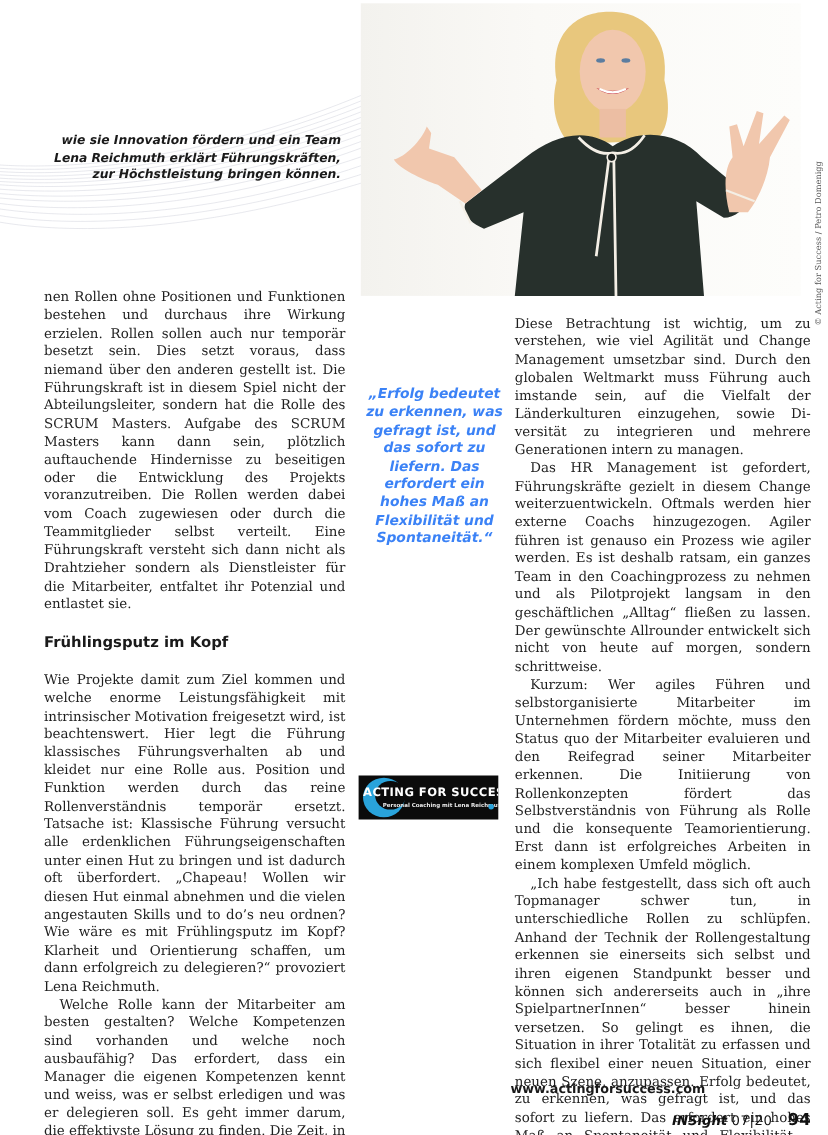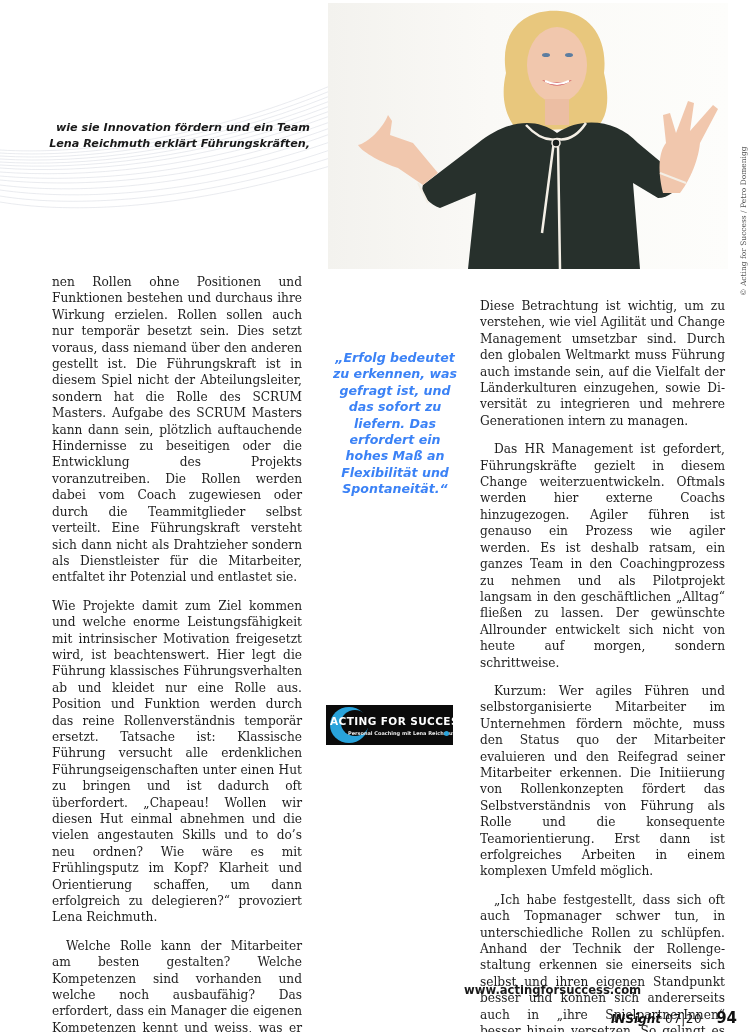--- a/index.html
+++ b/index.html
@@ -27,21 +27,21 @@
   .credit span {
     position: absolute; left: 0; top: 0;
     transform-origin: 0 0; transform: translate(3px, 196px) rotate(-90deg);
     white-space: nowrap; font-family: "DejaVu Serif", serif; font-size: 7.5px; color: #555;
   }
   .col {
     position: absolute; font-family: "DejaVu Serif", serif;
     font-size: 12.2px; line-height: 16.4px; text-align: justify; color: #1e1e1e;
     hyphens: manual;
   }
-  .col p { margin: 12px; }
+  .col p { margin: 0; }
   .col p.indent { text-indent: 14px; }
   .col-left { left: 40px; top: 262px; width: 274px; }
   .col-right { left: 468px; top: 286px; width: 269px; }
   .subhead {
     font-family: "DejaVu Sans", sans-serif; font-weight: bold; font-size: 13.5px;
     margin: 19px 0 17px 0 !important; text-align: left; color: #1a1a1a;
   }
   .pullquote {
     position: absolute; left: 330px; top: 350px; width: 130px;
     text-align: center; font-family: "DejaVu Sans", sans-serif;
@@ -105,20 +105,21 @@
     <path d="M0 105 C 70 114, 190 110, 330 62"></path>
     <path d="M0 110 C 70 120, 190 118, 330 70"></path>
     <path d="M0 116 C 60 126, 180 126, 330 78"></path>
     <path d="M0 122 C 60 132, 170 134, 330 86"></path>
   </g>
 </svg>
 
 <div class="caption">
   <div>wie sie Innovation fördern und ein Team</div>
   <div>Lena Reichmuth erklärt Führungskräften,</div>
+  <div>zur Höchstleistung bringen können.</div>
 </div>
 
 <div class="photo" role="img" aria-label="Lena Reichmuth, smiling, blonde, dark blouse with white piping and bow, both hands raised palms up">
   <svg width="400" height="266" viewBox="0 0 400 266">
 
     <path d="M178 70 C 170 20, 205 5, 232 8 C 262 10, 280 35, 276 70 C 282 95, 280 115, 268 125 L 190 128 C 178 115, 172 95, 178 70 Z" fill="#e8c77d"></path>
 
     <ellipse cx="229" cy="62" rx="30" ry="38" fill="#f1c7ad"></ellipse>
 
     <ellipse cx="218" cy="52" rx="4" ry="2" fill="#5c7da0"></ellipse>
@@ -143,20 +144,21 @@
     <path d="M332 170 L 358 180" stroke="#f4efe6" stroke-width="2"></path>
   </svg>
 </div>
 
 <div class="credit">
   <span>© Acting for Success / Petro Domenigg</span>
 </div>
 
 <div class="col col-left">
   <p>nen Rollen ohne Positionen und Funktionen bestehen und durchaus ihre Wirkung erzielen. Rollen sollen auch nur temporär besetzt sein. Dies setzt voraus, dass niemand über den ande­ren gestellt ist. Die Führungskraft ist in diesem Spiel nicht der Abteilungsleiter, sondern hat die Rolle des SCRUM Masters. Aufgabe des SCRUM Masters kann dann sein, plötzlich auftauchende Hindernisse zu beseitigen oder die Entwicklung des Projekts voranzutreiben. Die Rollen werden dabei vom Coach zugewiesen oder durch die Teammitglieder selbst verteilt. Eine Führungskraft versteht sich dann nicht als Drahtzieher sondern als Dienstleister für die Mitarbeiter, entfaltet ihr Potenzial und entlastet sie.</p>
+  <p class="subhead">Frühlingsputz im Kopf</p>
   <p>Wie Projekte damit zum Ziel kommen und wel­che enorme Leistungsfähigkeit mit intrinsischer Motivation freigesetzt wird, ist beachtenswert. Hier legt die Führung klassisches Führungsver­halten ab und kleidet nur eine Rolle aus. Position und Funktion werden durch das reine Rollenver­ständnis temporär ersetzt. Tatsache ist: Klassische Führung versucht alle erdenklichen Führungsei­genschaften unter einen Hut zu bringen und ist dadurch oft überfordert. „Chapeau! Wollen wir diesen Hut einmal abnehmen und die vielen angestauten Skills und to do’s neu ordnen? Wie wäre es mit Frühlingsputz im Kopf? Klarheit und Orientierung schaffen, um dann erfolgreich zu delegieren?“ provoziert Lena Reichmuth.</p>
   <p class="indent">Welche Rolle kann der Mitarbeiter am besten gestalten? Welche Kompetenzen sind vorhanden und welche noch ausbaufähig? Das erfordert, dass ein Manager die eigenen Kompetenzen kennt und weiss, was er selbst erledigen und was er delegieren soll. Es geht immer darum, die ef­fektivste Lösung zu finden. Die Zeit, in der eine Führungskraft alle Zusammenhänge und Kausa­litäten kannte, ist vorbei. Das Führen von Mit­arbeitern wird stets eine wichtige Rolle bleiben. Ob Manager, Change Manager, Mentor, Berater oder Leader, es geht darum, wo ein Unterneh­men steht und wo die Führungskraft, der einzel­ne Mitarbeiter und das Team sich positionieren.</p>
 </div>
 
 <div class="pullquote">„Erfolg bedeutet zu erkennen, was gefragt ist, und das sofort zu liefern. Das erfordert ein hohes Maß an Flexibilität und Spontaneität.“</div>
 
 <div class="logo">
   <div class="circle"></div>
   <div class="circle-inner"></div>
   <div class="brand"><span class="hl">ACTING</span><span> FOR SUCCESS</span></div>

